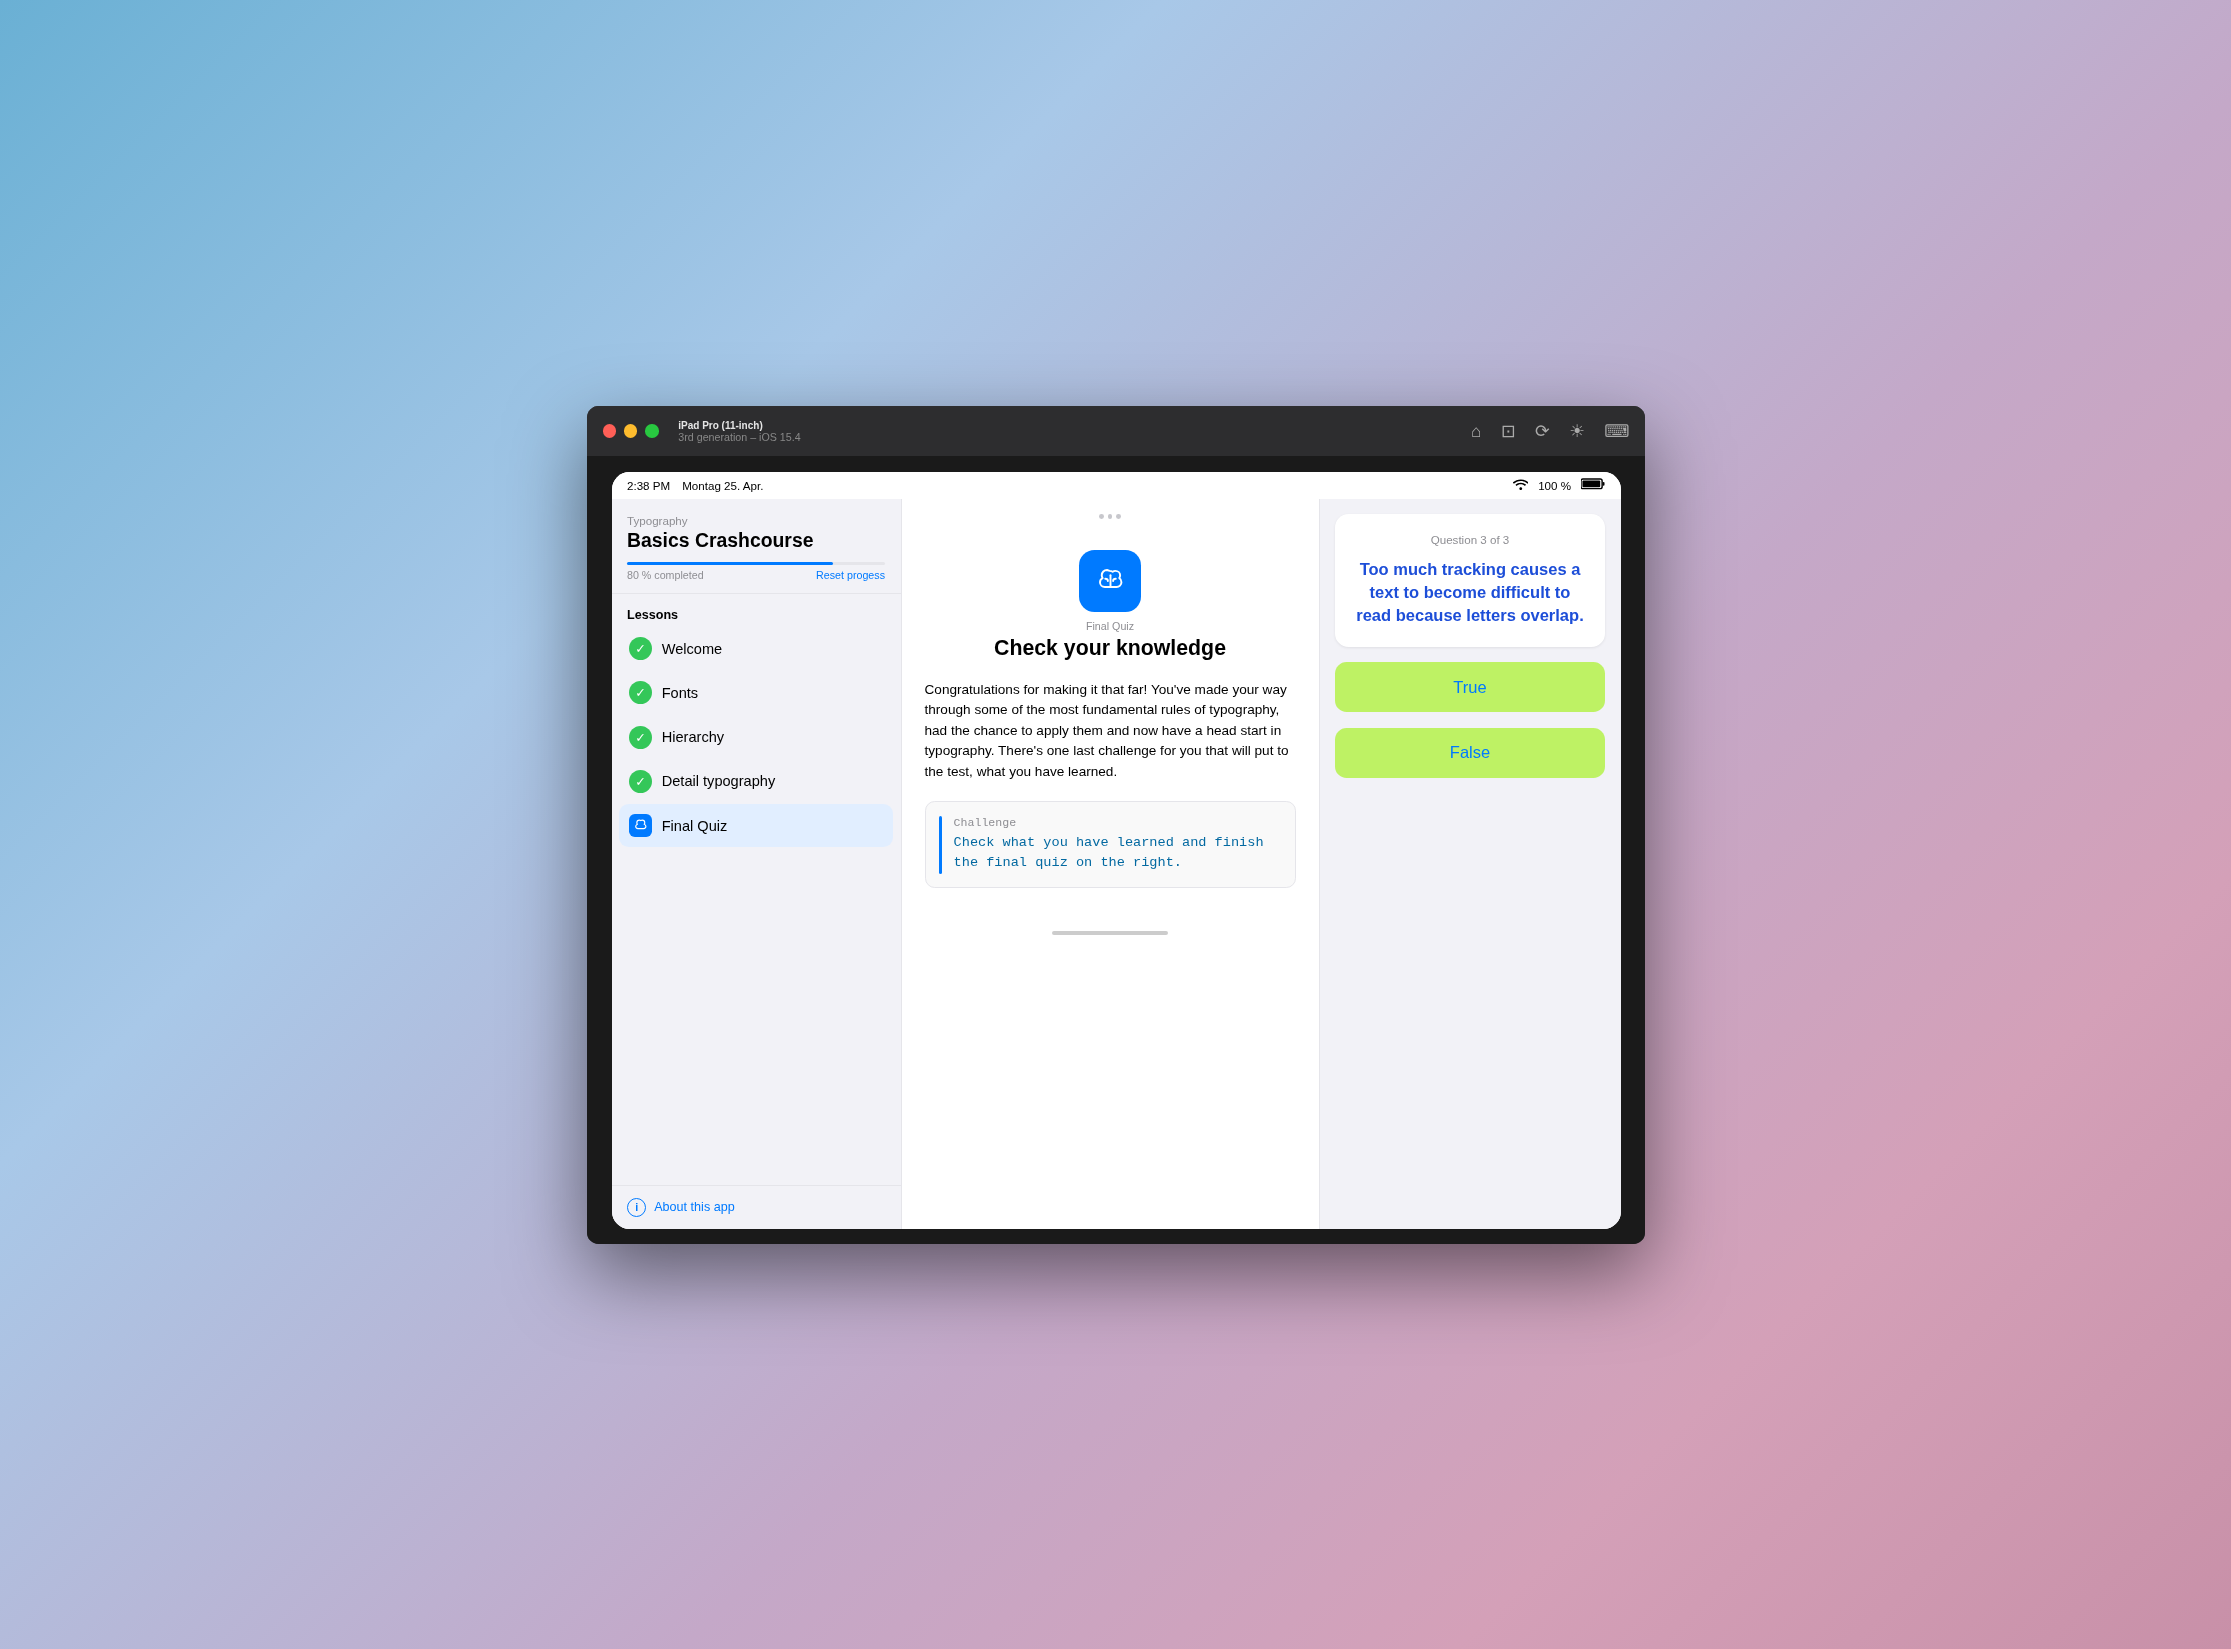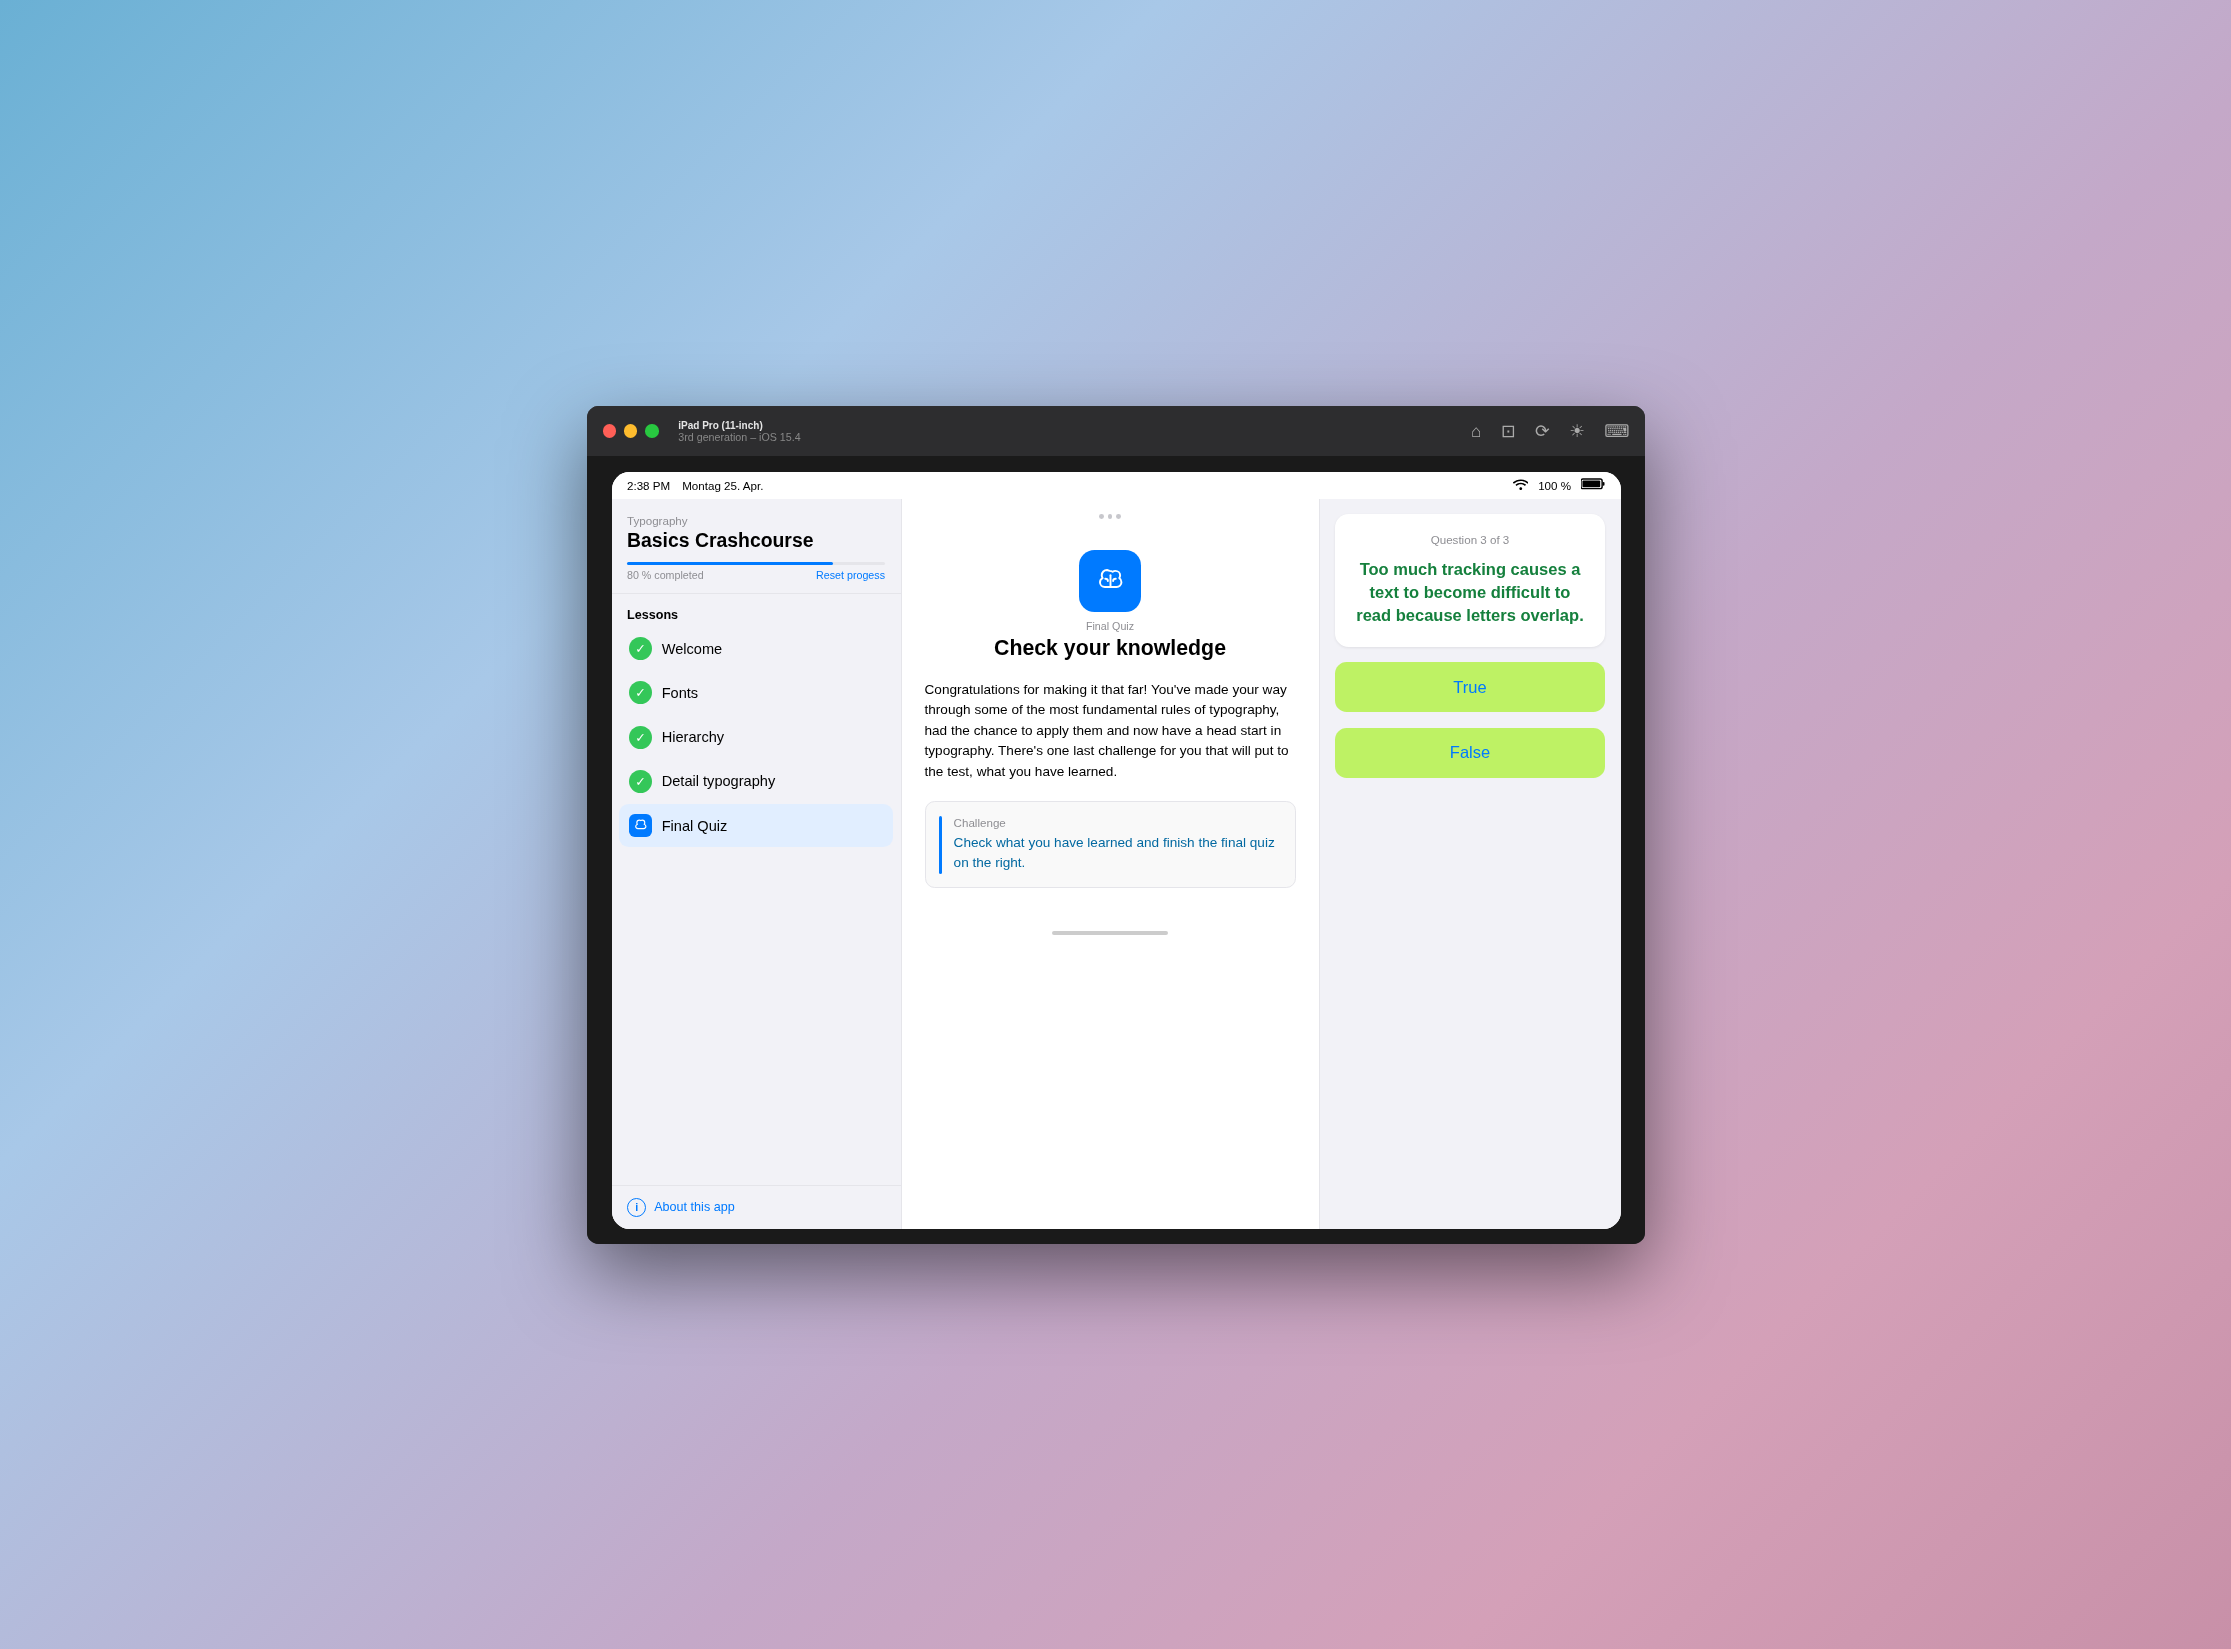--- a/index.html
+++ b/index.html
@@ -348,20 +348,21 @@
 
     .challenge-box {
       width: 100%;
       background: #f9f9f9;
       border: 1px solid #e5e5ea;
       border-radius: 9.7px;
       padding: 13.6px;
       margin-bottom: 19.4px;
       display: flex;
       gap: 11.6px;
+      font-family: Liberation Mono, monospace;
     }
 
     .challenge-bar {
       width: 2.9px;
       background: #007aff;
       border-radius: 1.9px;
       flex-shrink: 0;
     }
 
     .challenge-inner {
@@ -426,21 +427,21 @@
     .question-counter {
       font-size: 11.6px;
       color: #8e8e93;
       text-align: center;
       margin-bottom: 11.6px;
     }
 
     .question-text {
       font-size: 16.5px;
       font-weight: 700;
-      color: #15803d;
+      color: #1d4ed8;
       text-align: center;
       line-height: 1.4;
     }
 
     .answer-btn {
       background: #bef264;
       border: none;
       border-radius: 11.6px;
       padding: 15.5px;
       font-size: 16.5px;

